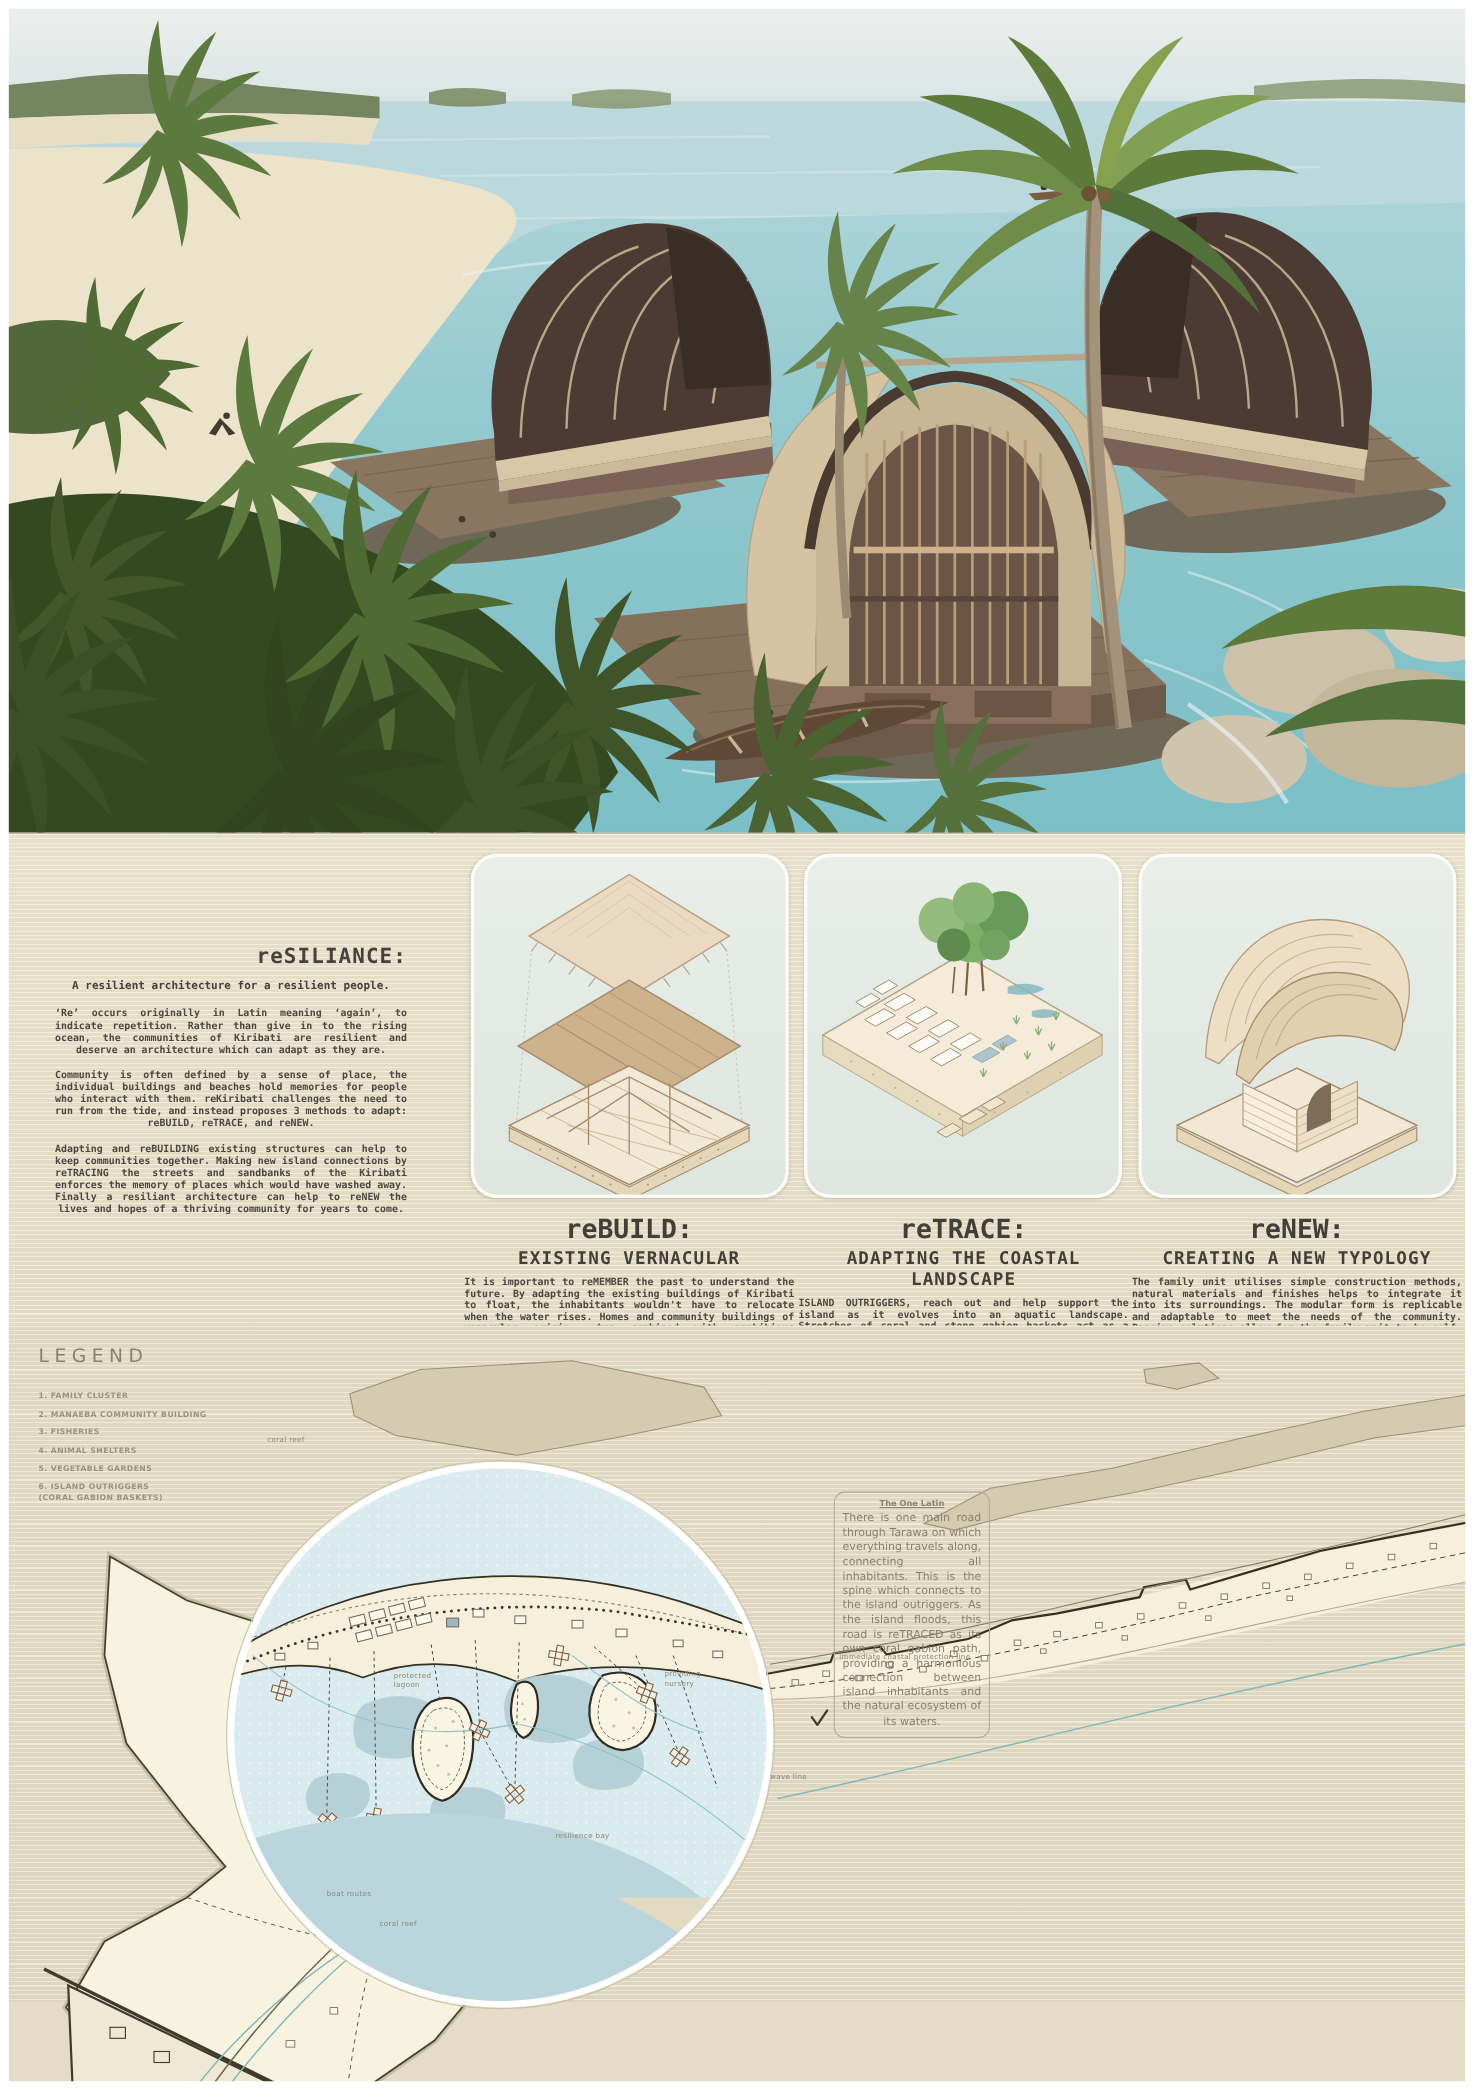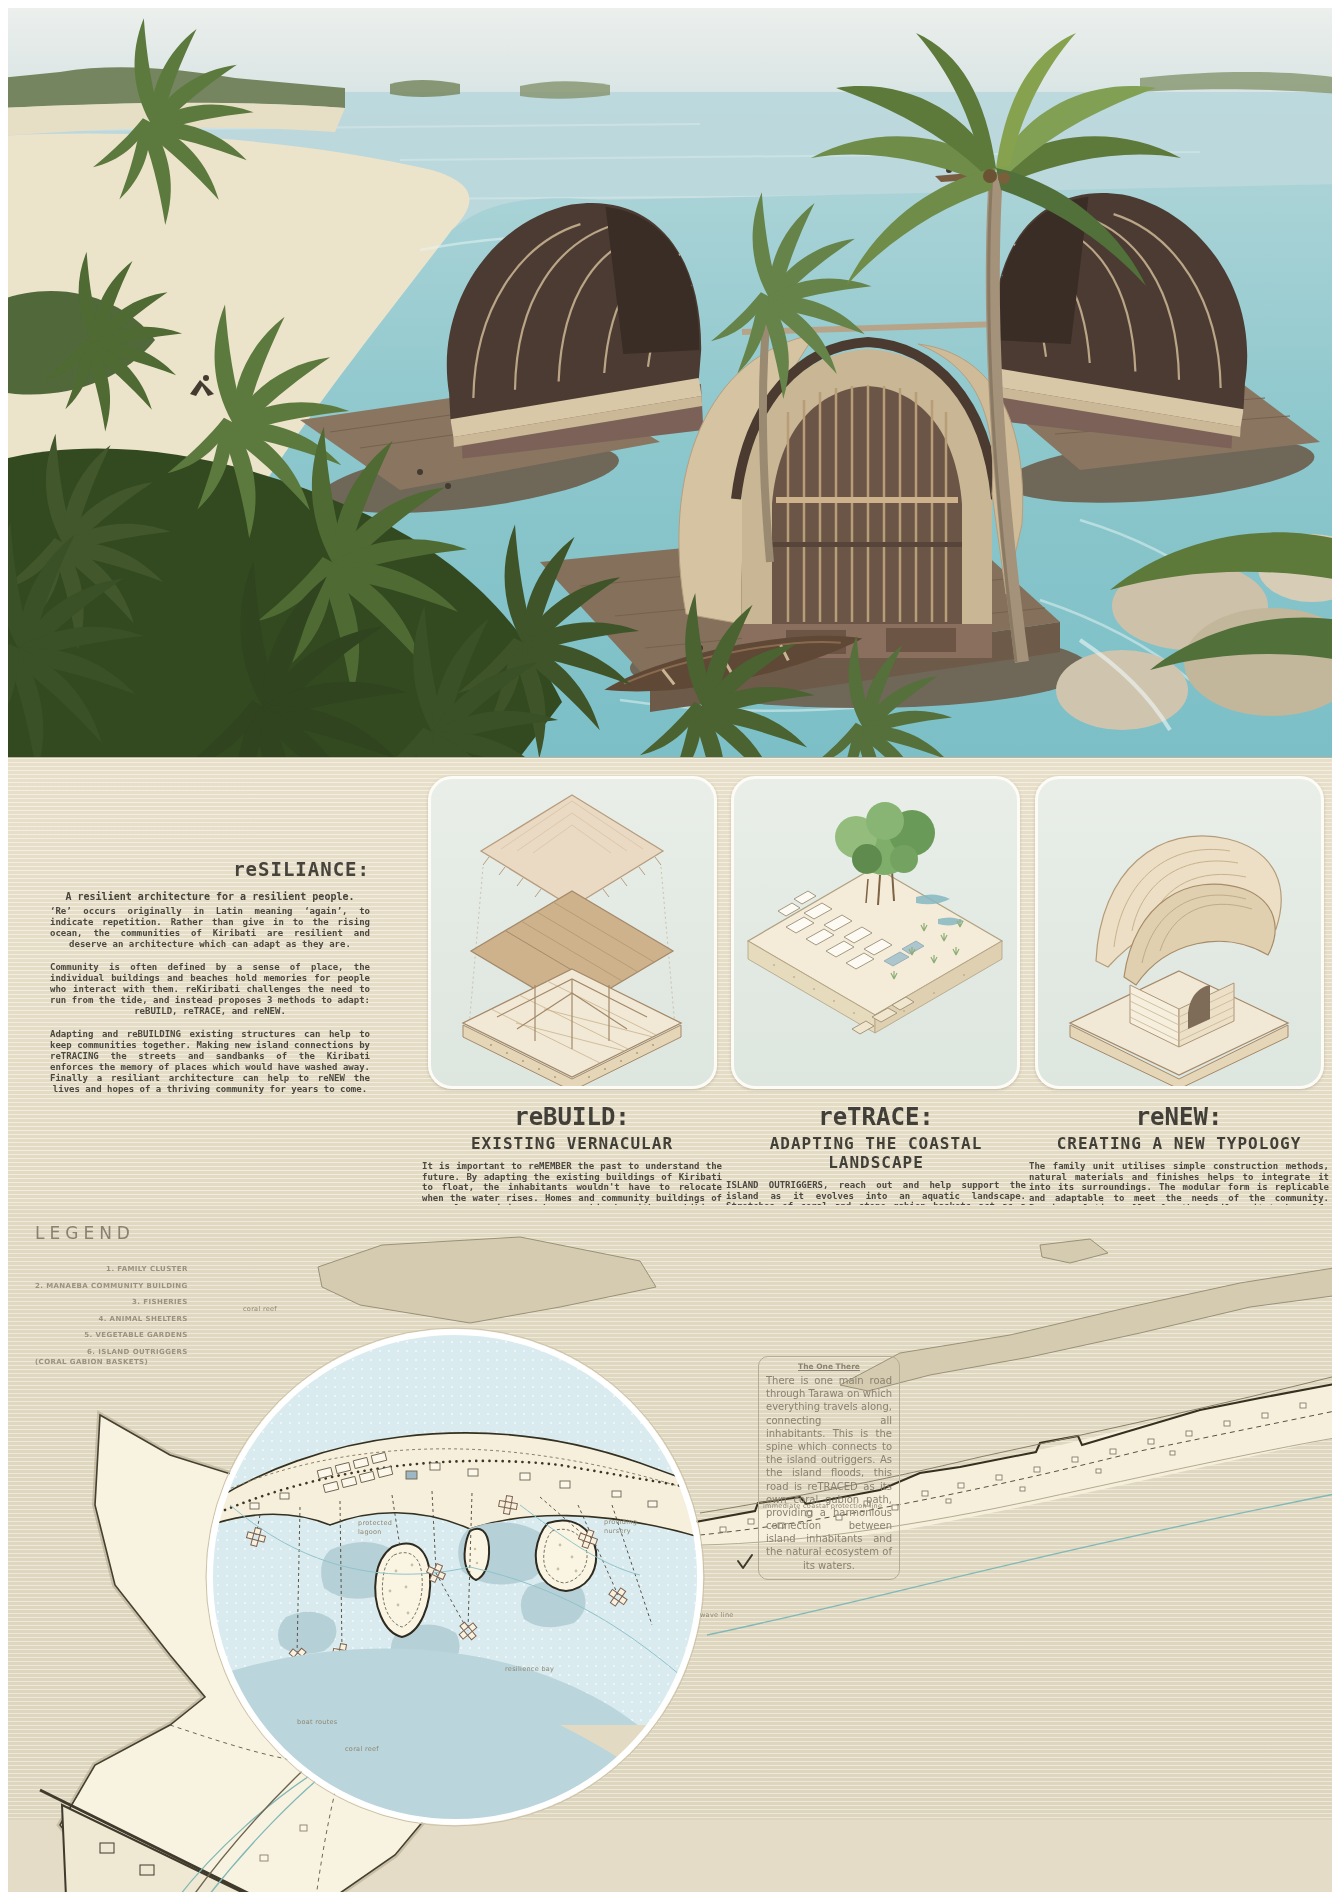--- a/index.html
+++ b/index.html
@@ -24,21 +24,21 @@
     border-top:1px solid #bcb49c;
   }
   .poster-title {
     position:absolute; left:55px; top:32px;
     font-size:48px; font-weight:bold; letter-spacing:1px; color:#f9f7f0;
     text-shadow:0 1px 0 rgba(120,110,85,.25);
   }
   .intro { position:absolute; left:50px; top:100px; width:320px; color:#45433c; }
   .intro-heading { text-align:right; font-size:19px; font-weight:bold; letter-spacing:1px; }
   .intro-sub { margin-top:11px; text-align:center; font-size:10px; font-weight:bold; }
-  .intro-paras { margin-top:4px; }
+  .intro-paras { margin-top:15px; }
   .intro-paras p {
     font-size:9px; font-weight:600; line-height:11px; color:#4b4841;
     text-align:justify; text-align-last:center; margin-bottom:12px;
   }
 
   .panel {
     position:absolute; top:18px; width:289px; height:313px;
     border:3px solid #fcfbf6; border-radius:24px;
     background:linear-gradient(180deg,#e9efe8 0%,#e1e9e2 60%,#dde6df 100%);
     box-shadow:0 1px 3px rgba(110,100,75,.30);
@@ -61,21 +61,21 @@
     position:absolute; left:0; top:1205px; width:1340px; height:615px;
     background:
       repeating-linear-gradient(180deg, rgba(252,250,242,.5) 0 1px, rgba(0,0,0,0) 1px 4px),
       linear-gradient(180deg,#e0d8c1,#ddd5bd);
   }
   .mapband > svg { position:absolute; left:0; top:0; }
 
   .legend { position:absolute; left:35px; top:18px; color:#8c8472; font-family:"DejaVu Sans","Liberation Sans",sans-serif; z-index:20; }
   .legend h2 { font-size:17px; font-weight:normal; letter-spacing:5px; color:#8a8270; }
   .legend ul { list-style:none; margin-top:22px; }
-  .legend li { font-size:7px; font-weight:bold; letter-spacing:.4px; color:#9a9280; margin-bottom:8.5px;text-align:right; }
+  .legend li { font-size:7px; font-weight:bold; letter-spacing:.4px; color:#9a9280; margin-bottom:8.5px; }
   .legend .note { font-size:7px; font-weight:bold; letter-spacing:.4px; color:#9a9280; margin-top:-6px; }
 
   .map-label {
     position:absolute; z-index:20; pointer-events:none;
     font-family:"DejaVu Sans","Liberation Sans",sans-serif;
     font-size:6.5px; letter-spacing:.3px; color:#8e8672; line-height:1.35;
   }
   .nowrap { white-space:nowrap; }
 
   .one-road {
@@ -724,21 +724,21 @@
         <li>2. MANAEBA COMMUNITY BUILDING</li>
         <li>3. FISHERIES</li>
         <li>4. ANIMAL SHELTERS</li>
         <li>5. VEGETABLE GARDENS</li>
         <li>6. ISLAND OUTRIGGERS</li>
       </ul>
       <div class="note">(CORAL GABION BASKETS)</div>
     </div>
 
     <div class="one-road">
-      <h4>The One There</h4>
+      <h4>The One Latin</h4>
       <p>There is one main road through Tarawa on which everything travels along, connecting all inhabitants. This is the spine which connects to the island outriggers. As the island floods, this road is reTRACED as its own coral gabion path, providing a harmonious connection between island inhabitants and the natural ecosystem of its waters.</p>
     </div>
 
     <div class="map-label nowrap" style="left:243px; top:100px;">coral reef</div>
     <div class="map-label" style="left:358px; top:314px; width:50px;">protected lagoon</div>
     <div class="map-label" style="left:604px; top:313px; width:50px;">providing nursery</div>
     <div class="map-label" style="left:505px; top:460px; width:50px;">resilience bay</div>
     <div class="map-label nowrap" style="left:763px; top:297px;">immediate coastal protection line</div>
     <div class="map-label nowrap" style="left:700px; top:406px;">wave line</div>
     <div class="map-label nowrap" style="left:297px; top:513px;">boat routes</div>

